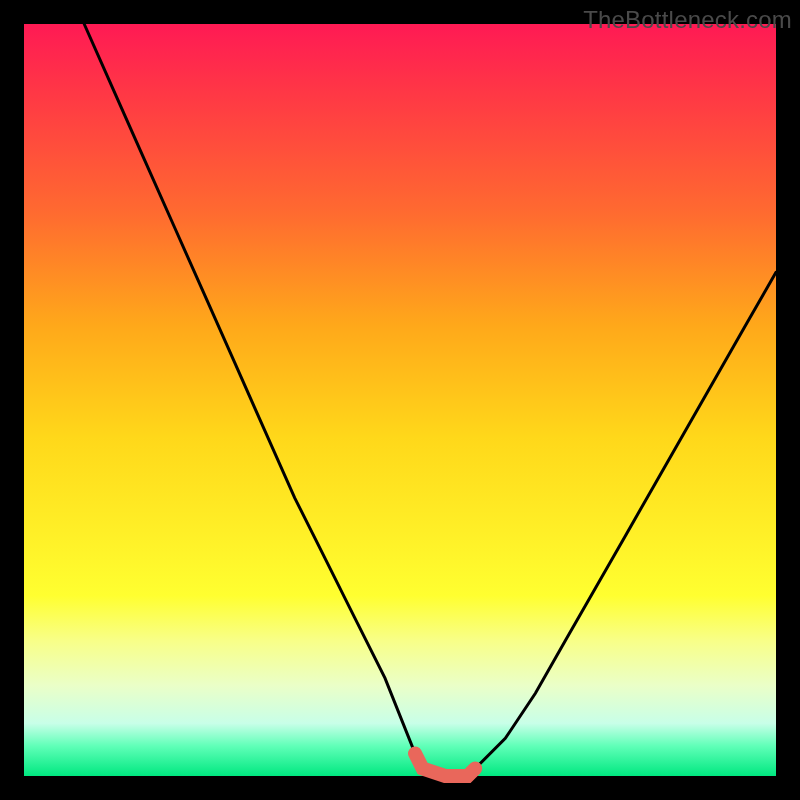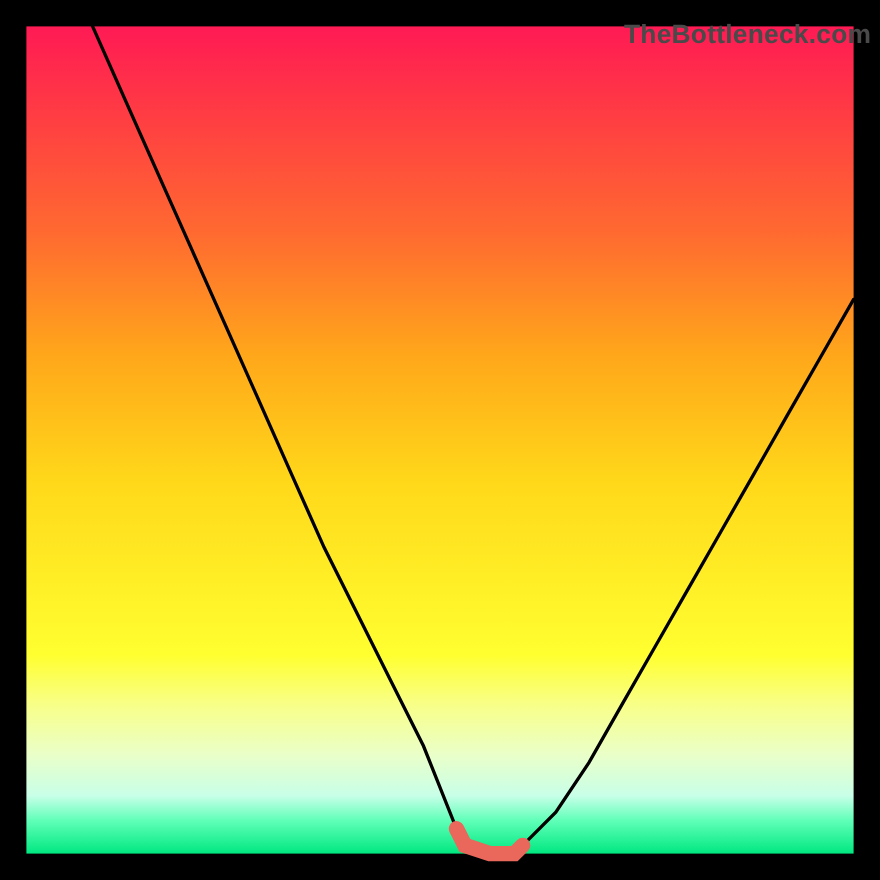--- a/index.html
+++ b/index.html
@@ -25,25 +25,25 @@
       #ffd81a 55%,
       #ffff30 76%,
       #f8ff88 82%,
       #eaffc8 88%,
       #c8ffe8 93%,
       #60ffb8 96%,
       #00e880 100%);
   }
   .attrib {
     position: absolute;
-    top: 18px;
+    top: 6px;
     right: 8px;
     color: #4a4a4a;
     font-size: 24px;
-    font-weight: 700;
+    font-weight: 400;
     letter-spacing: 0.2px;
   }
   svg.overlay {
     position: absolute;
     left: 24px;
     top: 24px;
     width: 752px;
     height: 752px;
     overflow: visible;
   }

